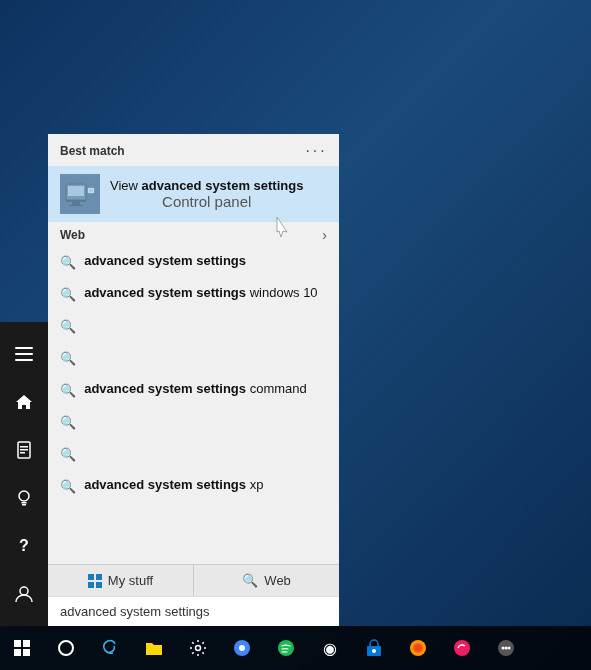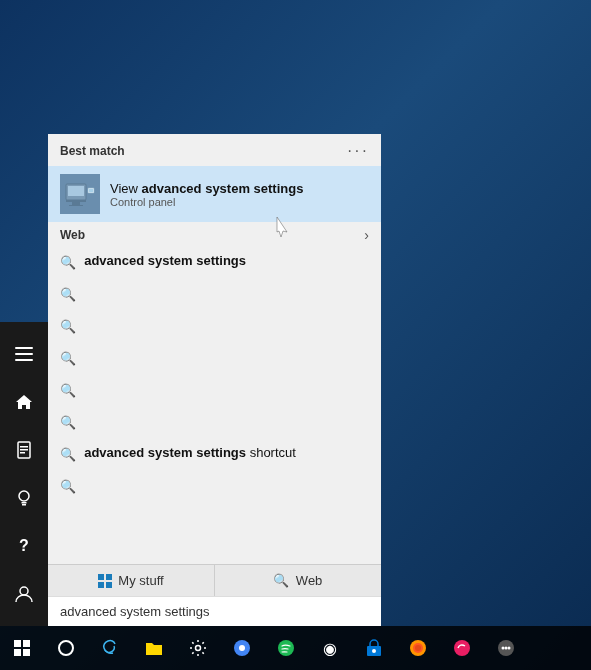--- a/index.html
+++ b/index.html
@@ -67,21 +67,21 @@
       color: #ffffff;
       font-size: 18px;
       cursor: pointer;
     }
 
     
     .search-panel {
       position: absolute;
       bottom: 44px;
       left: 48px;
-      width: 333px;
+      width: 291px;
       background: #f0f0f0;
       z-index: 30;
       display: flex;
       flex-direction: column;
     }
 
     
     .best-match-header {
       display: flex;
       align-items: center;
@@ -119,33 +119,34 @@
       background: #6a8eae;
       display: flex;
       align-items: center;
       justify-content: center;
       flex-shrink: 0;
     }
 
     .best-match-text {
       display: flex;
       flex-direction: column;
+      align-items: center;
     }
 
     .best-match-name {
       font-size: 13px;
       color: #111;
     }
 
     .best-match-name strong {
       font-weight: 700;
     }
 
     .best-match-sub {
-      font-size: 11px;
+      font-size: 15px;
       color: #555;
     }
 
     .cursor-img {
       position: absolute;
       left: 228px;
       top: 82px;
       z-index: 50;
       pointer-events: none;
     }
@@ -340,45 +341,47 @@
 
     <div class="results-list">
 
       <div class="result-item">
         <span class="result-search-icon">🔍</span>
         <span class="result-text"><strong>advanced system settings</strong></span>
       </div>
 
       <div class="result-item">
         <span class="result-search-icon">🔍</span>
-      </div>
-
-      <div class="result-item">
-        <span class="result-search-icon">🔍</span>
-      </div>
-
-      <div class="result-item">
-        <span class="result-search-icon">🔍</span>
-      </div>
-
-      <div class="result-item">
-        <span class="result-search-icon">🔍</span>
-      </div>
-
-      <div class="result-item">
-        <span class="result-search-icon">🔍</span>
-      </div>
-
-      <div class="result-item">
-        <span class="result-search-icon">🔍</span>
-        <span class="result-text"><strong>advanced system settings</strong> shortcut</span>
-      </div>
-
-      <div class="result-item">
-        <span class="result-search-icon">🔍</span>
+        <span class="result-text"><strong>advanced system settings</strong> windows 10</span>
+      </div>
+
+      <div class="result-item">
+        <span class="result-search-icon">🔍</span>
+      </div>
+
+      <div class="result-item">
+        <span class="result-search-icon">🔍</span>
+      </div>
+
+      <div class="result-item">
+        <span class="result-search-icon">🔍</span>
+        <span class="result-text"><strong>advanced system settings</strong> command</span>
+      </div>
+
+      <div class="result-item">
+        <span class="result-search-icon">🔍</span>
+      </div>
+
+      <div class="result-item">
+        <span class="result-search-icon">🔍</span>
+      </div>
+
+      <div class="result-item">
+        <span class="result-search-icon">🔍</span>
+        <span class="result-text"><strong>advanced system settings</strong> xp</span>
       </div>
 
     </div>
 
     <div style="flex:1; background:#f0f0f0; min-height: 60px;"></div>
 
     <div class="search-bottom">
       <div class="search-bottom-tab">
         <span style="display:inline-grid;grid-template-columns:1fr 1fr;grid-template-rows:1fr 1fr;gap:2px;width:14px;height:14px;">
           <div style="background:#1a7cbb;"></div>

